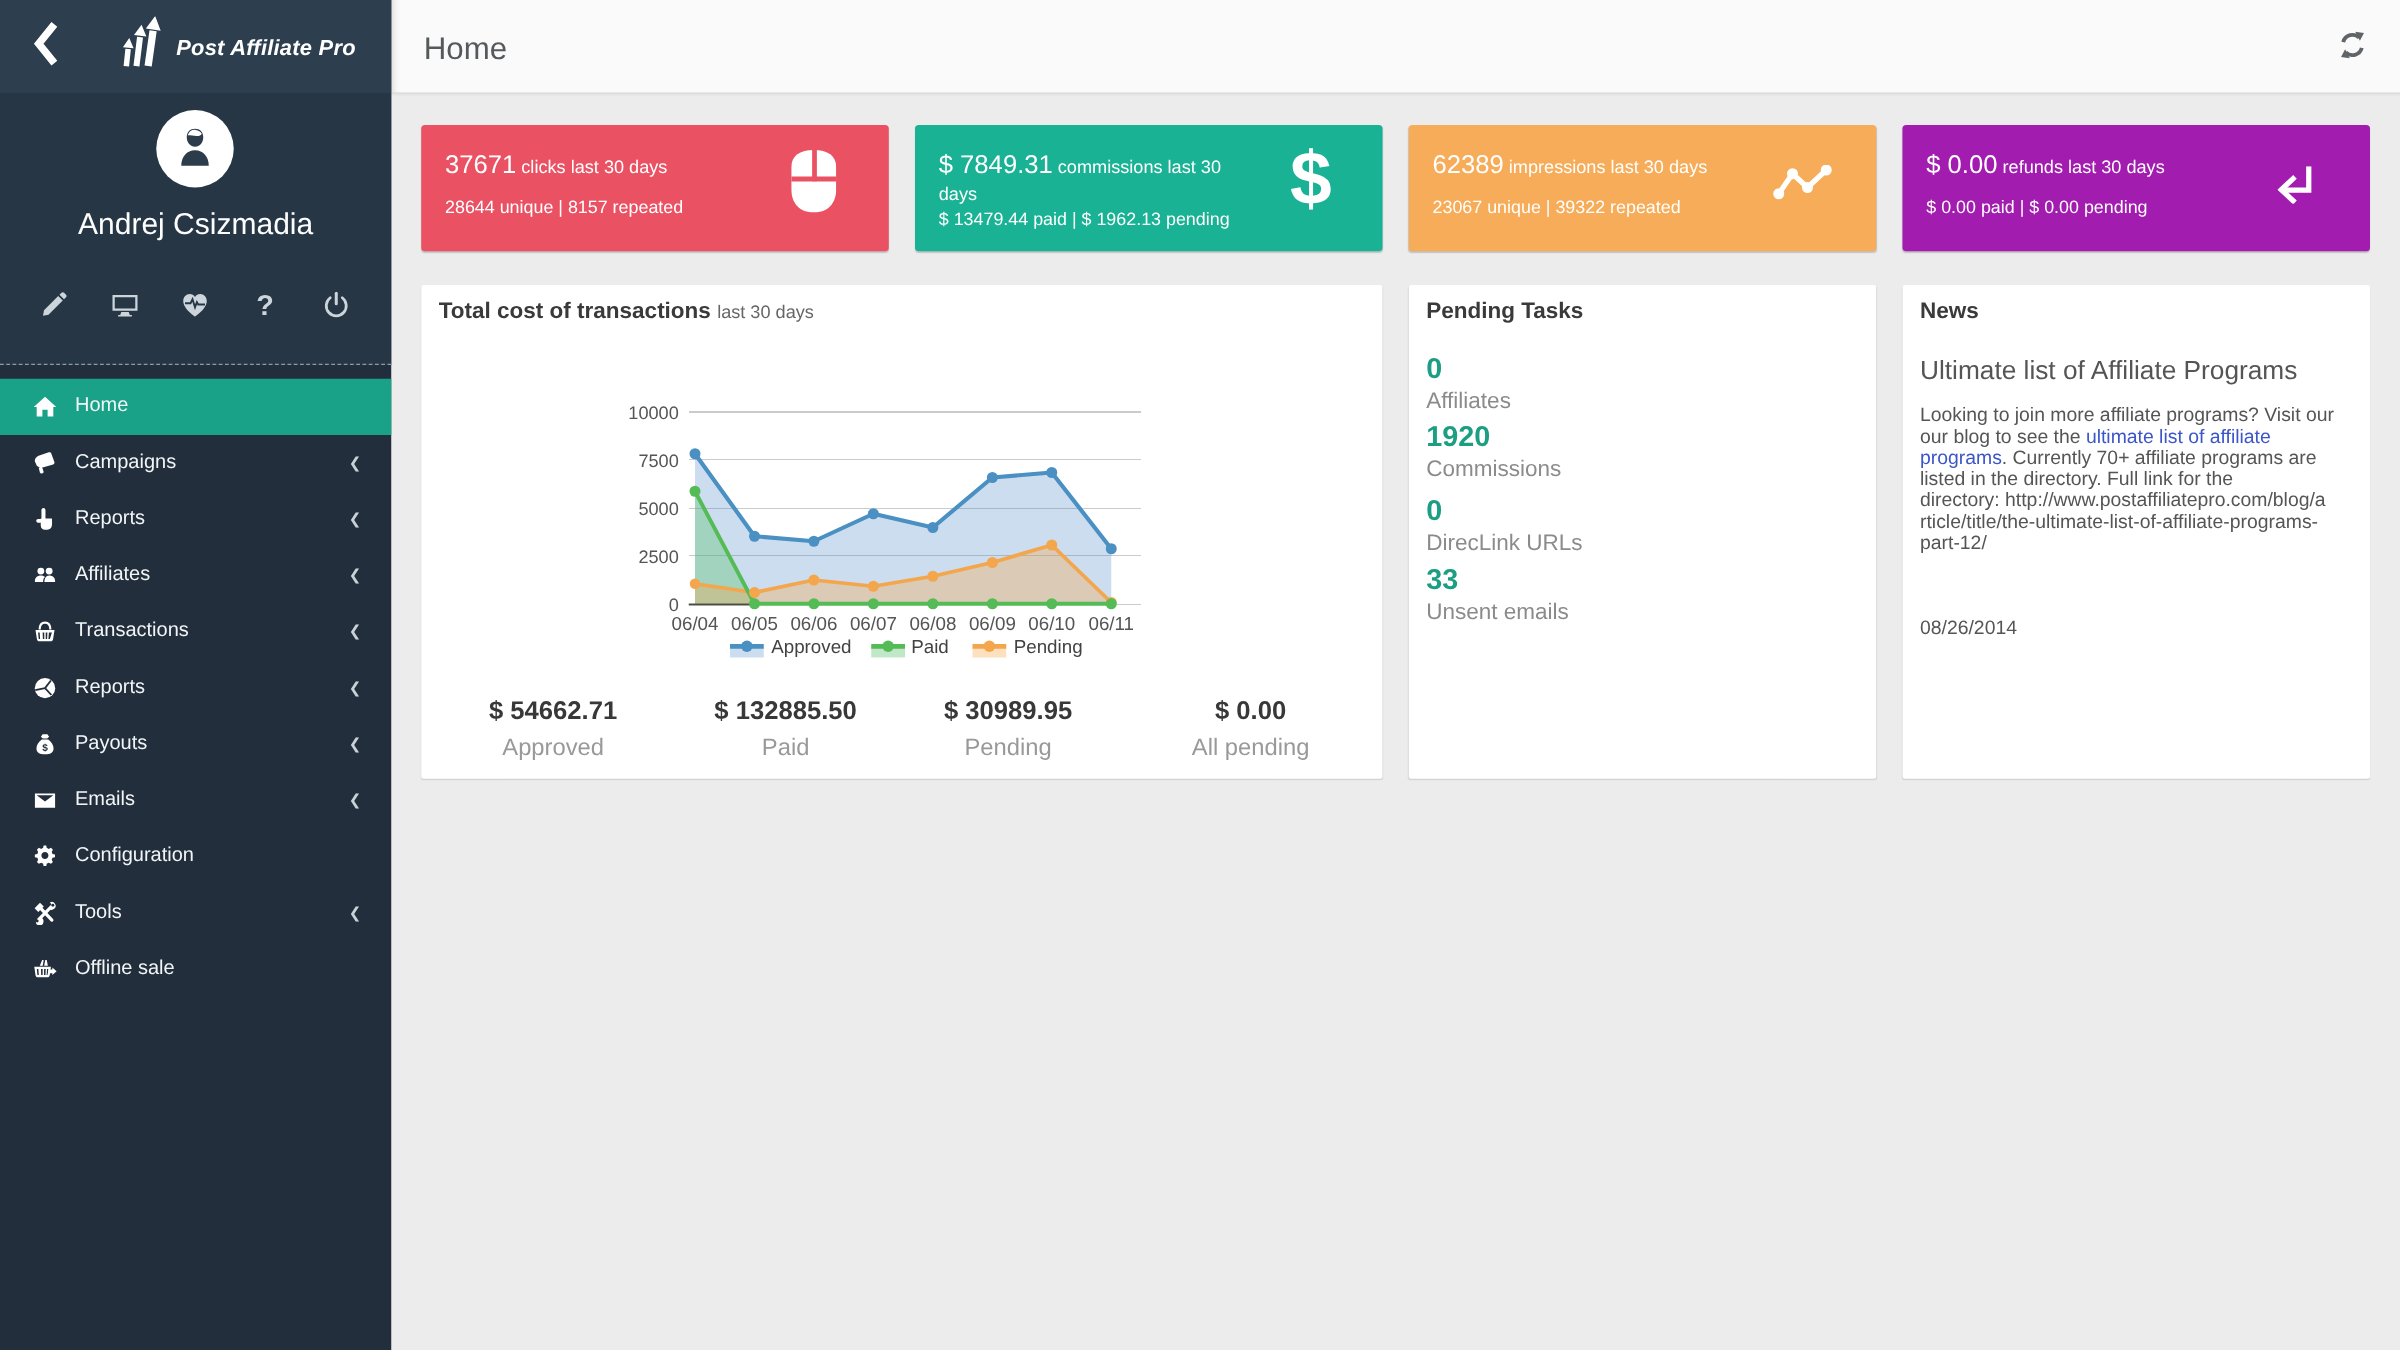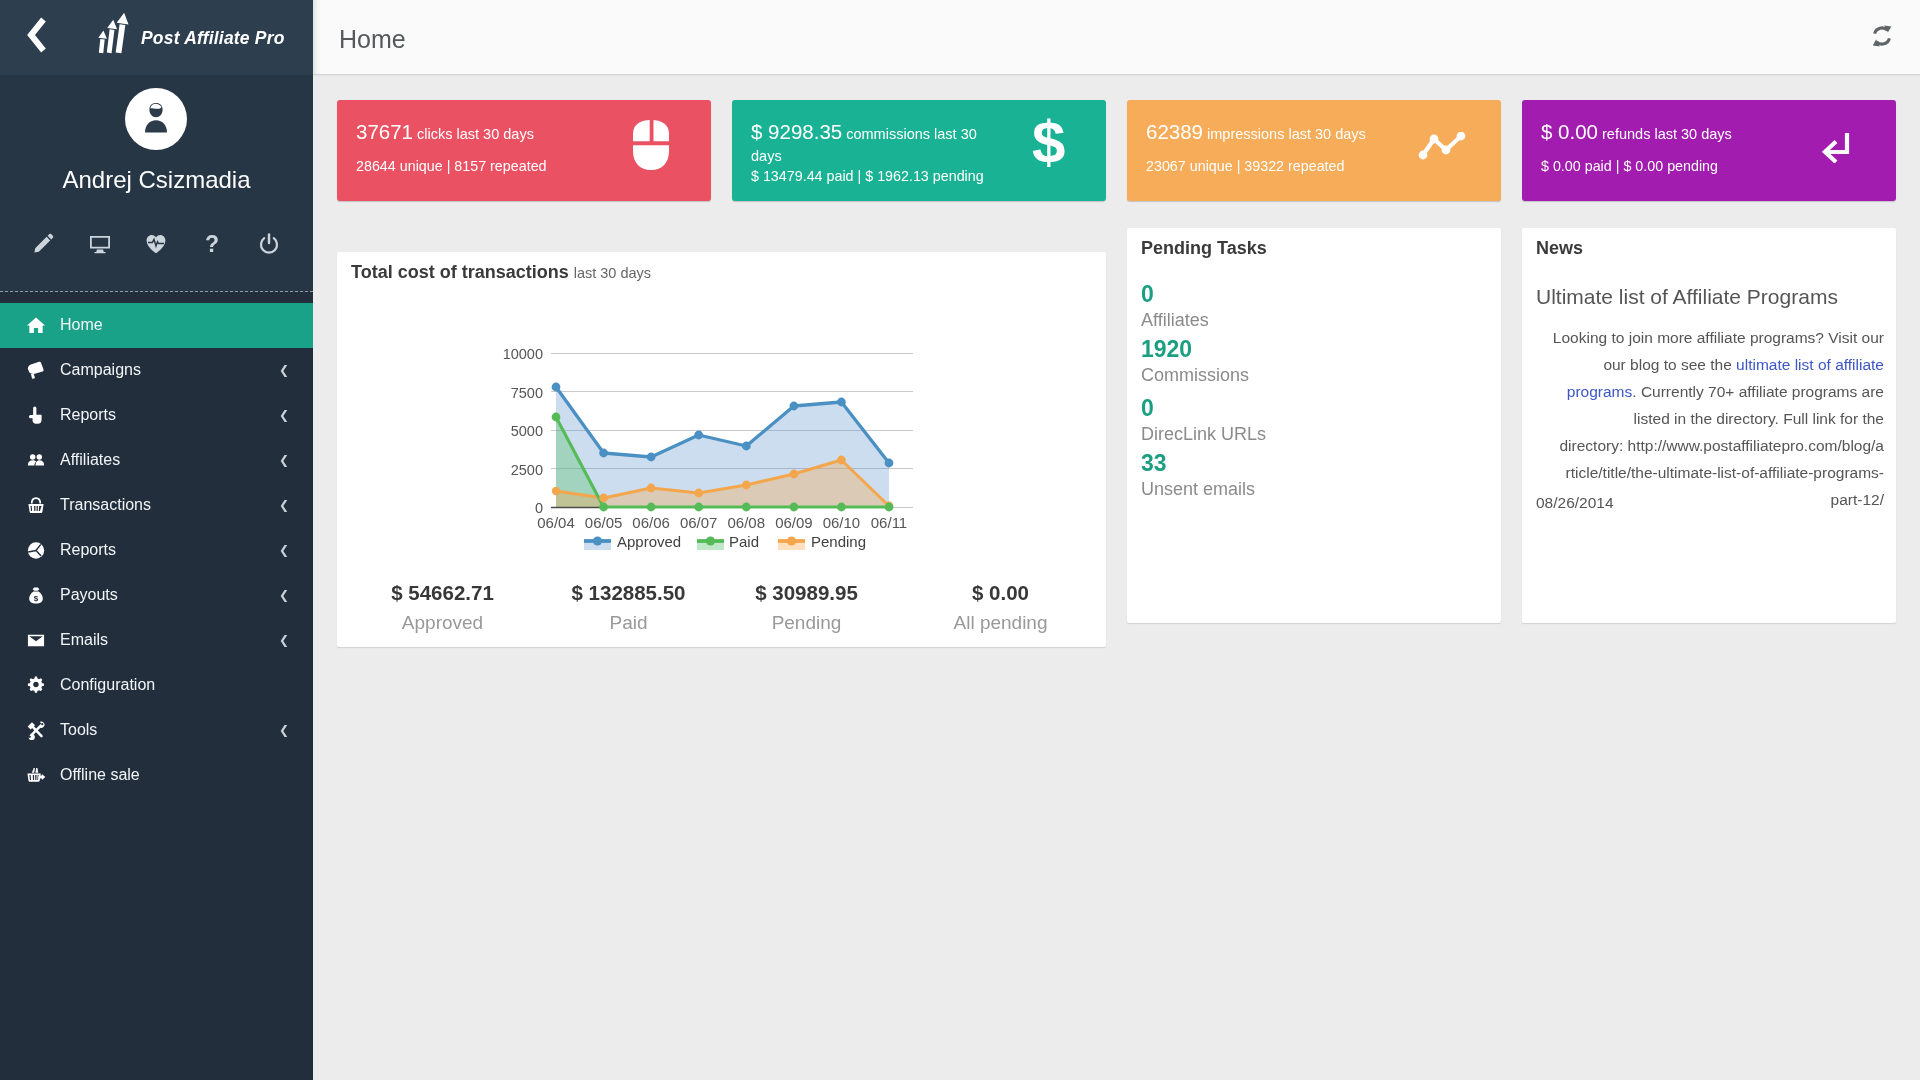--- a/index.html
+++ b/index.html
@@ -35,39 +35,39 @@
 #c2 { left:732px; background:#1ab294; }
 #c3 { left:1127px; background:#f6ac58; }
 #c4 { left:1522px; background:#a21caf; }
 .scard .l1 { position:absolute; left:19px; top:21px; font-size:14.5px; line-height:21.5px; width:252px; }
 .scard .big { font-size:20.5px; }
 .scard .l2 { position:absolute; left:19px; top:58px; font-size:14.3px; }
 .scard .icon { position:absolute; }
 
 
 .wcard { position:absolute; top:228px; height:395px; background:#fff; border-radius:2px; box-shadow:0 1px 1px rgba(0,0,0,0.12); }
-#chartcard { left:337px; width:769px;margin-top:24px; }
+#chartcard { left:337px; width:769px; }
 #taskcard { left:1127px; width:374px; }
 #newscard { left:1522px; width:374px; }
 .ctitle { position:absolute; left:14px; top:10px; font-size:18px; font-weight:bold; color:#3a3a3a; }
 .ctitle small { font-size:14.5px; font-weight:normal; color:#666; }
 
 
 .cstat { position:absolute; width:187px; text-align:center; }
 .cstat .n { font-size:20.5px; font-weight:bold; color:#383838; }
 .cstat .t { font-size:19px; color:#999; margin-top:7px; }
 
 
 .task { position:absolute; left:14px; width:340px; }
 .task .n { font-size:23px; line-height:24px; font-weight:bold; color:#1b9e82; }
 .task .t { font-size:18px; color:#8b8b8b; margin-top:4px; }
 
 
 #news-title { position:absolute; left:14px; top:57px; font-size:21px; color:#555; width:346px; }
-#news-body { position:absolute; left:14px; top:96px; width:348px; font-size:15.5px; color:#555; line-height:27px;text-align:right; }
+#news-body { position:absolute; left:14px; top:96px; width:348px; font-size:15.5px; color:#555; line-height:17px; }
 #news-body a { color:#3c56c8; text-decoration:none; }
 #news-date { position:absolute; left:14px; top:266px; font-size:15.5px; color:#555; }
 </style>
 </head>
 <body>
 
 <div id="header">
   <div id="htitle">Home</div>
   <svg id="refresh" style="position:absolute;left:1558px;top:25px" width="22" height="22" viewBox="0 0 22 22">
       <g fill="none" stroke="#5f6468" stroke-width="3.1">
@@ -241,21 +241,21 @@
 <div class="scard" id="c1">
   <div class="l1"><span class="big">37671</span> clicks last 30 days</div>
   <div class="l2">28644 unique | 8157 repeated</div>
   <svg class="icon" style="left:296px;top:20px" width="36" height="50" viewBox="0 0 36 50">
       <path fill="#fff" d="M0 14 C0 4.5 7 0 18 0 C29 0 36 4.5 36 14 L36 31 C36 43 29 50 18 50 C7 50 0 43 0 31 Z"></path>
       <line x1="18.6" y1="0" x2="18.6" y2="25" stroke="#ea5264" stroke-width="3.8"></line>
       <line x1="0" y1="23.2" x2="36" y2="23.2" stroke="#ea5264" stroke-width="4"></line>
     </svg>
 </div>
 <div class="scard" id="c2">
-  <div class="l1"><span class="big">$ 9298.35</span> commissions last 30 days</div>
+  <div class="l1"><span class="big">$ 7849.31</span> commissions last 30 days</div>
   <div class="l2" style="top:68px">$ 13479.44 paid | $ 1962.13 pending</div>
   <div style="position:absolute;left:300px;top:8px;font-size:60px;font-weight:bold;color:#fff">$</div>
 </div>
 <div class="scard" id="c3">
   <div class="l1"><span class="big">62389</span> impressions last 30 days</div>
   <div class="l2">23067 unique | 39322 repeated</div>
   <svg class="icon" style="left:291px;top:32px" width="48" height="29" viewBox="0 0 48 29">
       <polyline points="5,23 16,7 28,18 43,4" fill="none" stroke="#fff" stroke-width="4.2" stroke-linecap="round" stroke-linejoin="round"></polyline>
       <circle cx="5" cy="23" r="4.4" fill="#fff"></circle>
       <circle cx="16" cy="7" r="4.4" fill="#fff"></circle>

